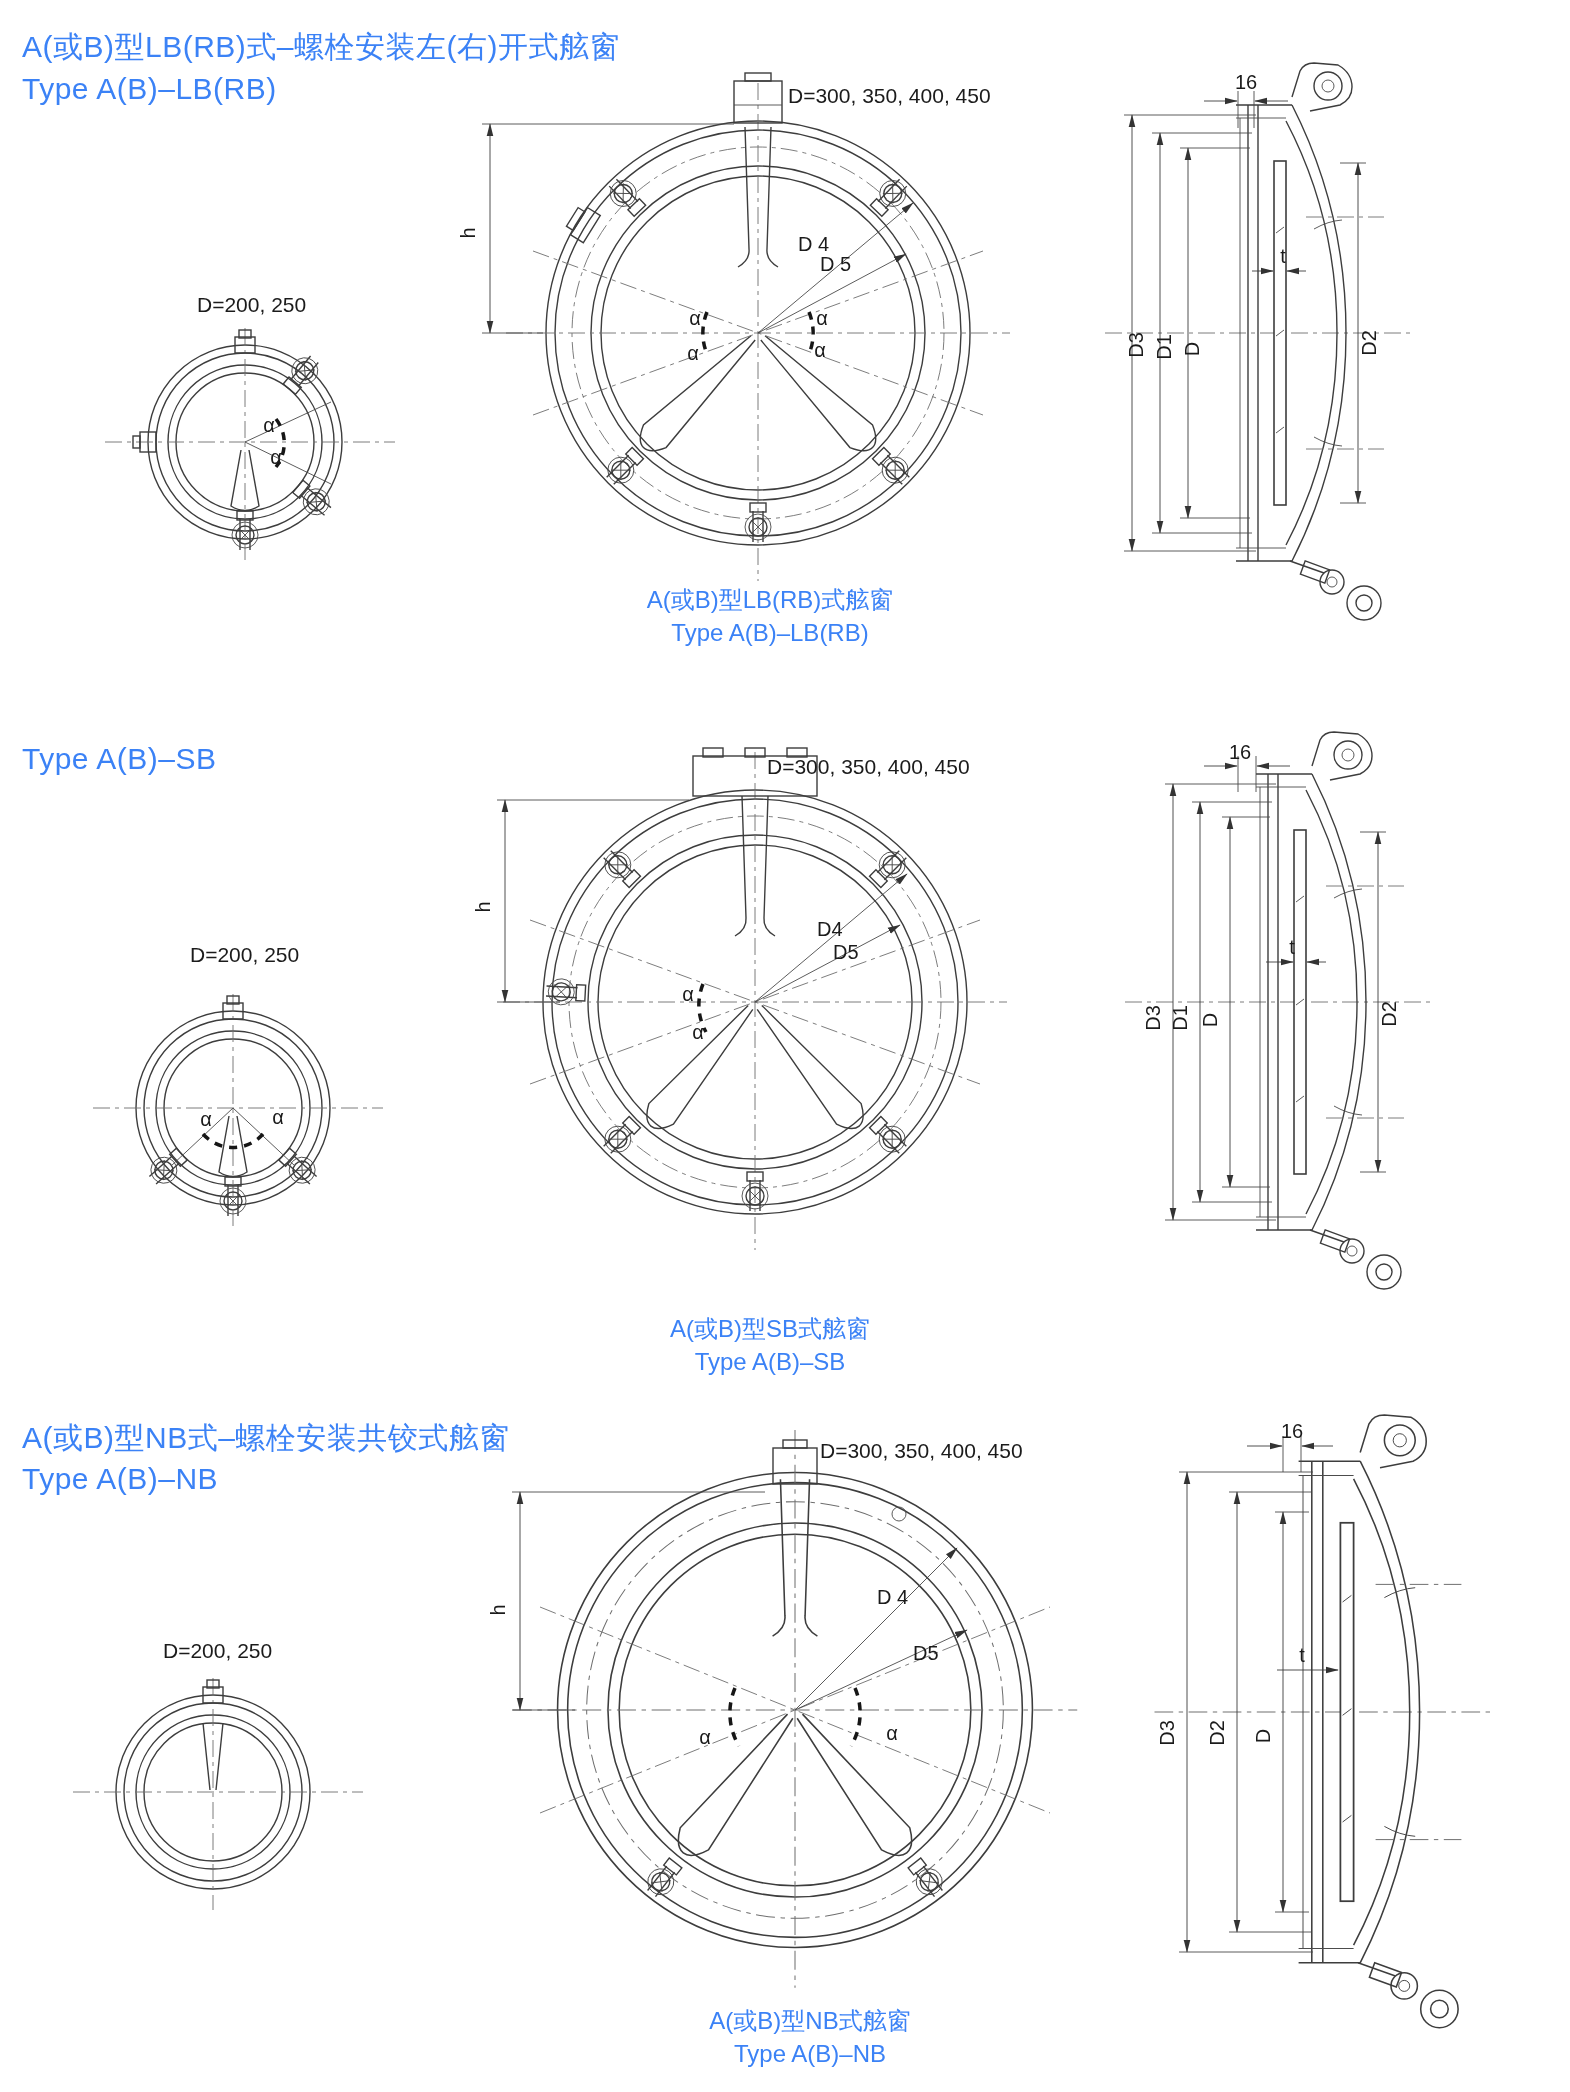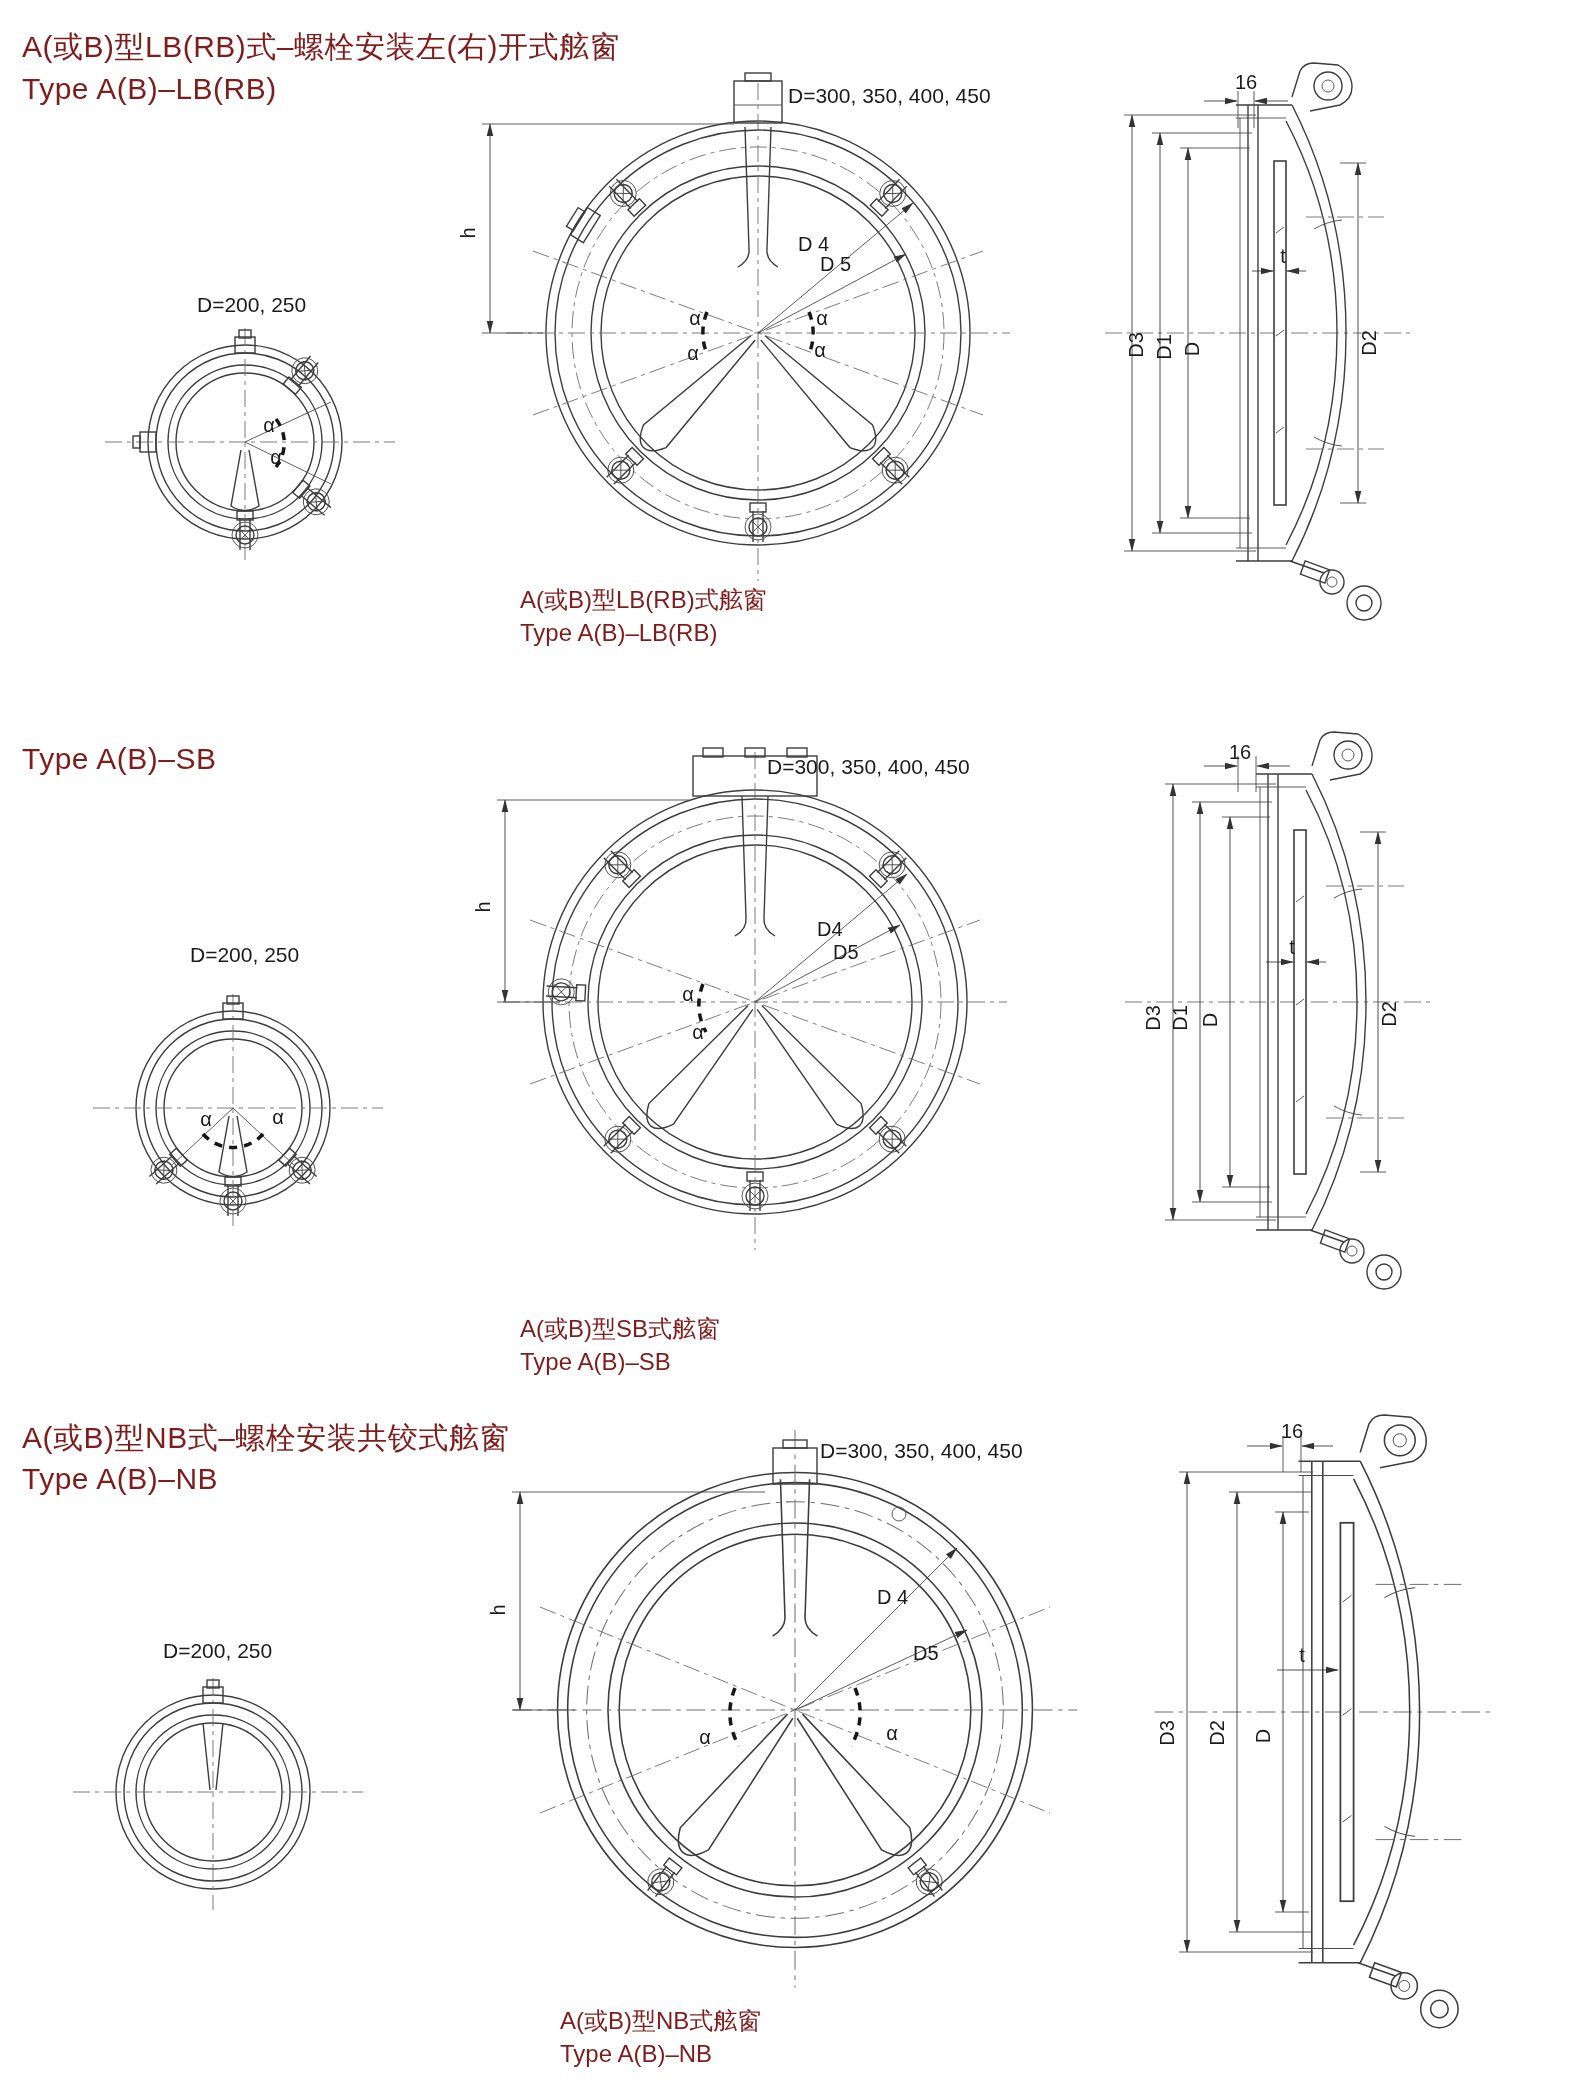--- a/index.html
+++ b/index.html
@@ -1,21 +1,21 @@
 <!DOCTYPE html>
 <html><head>
 <meta charset="utf-8">
 <style>
   * { margin:0; padding:0; box-sizing:border-box; }
   html,body { width:1570px; height:2092px; background:#ffffff; }
   .sheet { position:relative; width:1570px; height:2092px; background:#fff; overflow:hidden;
-           font-family:"Liberation Sans","DejaVu Sans",sans-serif; color:#7f1d1d; }
+           font-family:"Liberation Sans","DejaVu Sans",sans-serif; color:#3b82f6; }
   .strip { position:absolute; left:0; }
   .title-zh, .title-en { position:absolute; left:22px; font-size:30px; letter-spacing:.5px; white-space:nowrap; }
-  .caption { position:absolute; width:500px; text-align:left; font-size:24px; line-height:33px; }
+  .caption { position:absolute; width:500px; text-align:center; font-size:24px; line-height:33px; }
   svg text { fill:#1b1b1b; font-family:"Liberation Sans","DejaVu Sans",sans-serif; font-size:20px; }
   svg text.big { font-size:21px; }
   .ln  { fill:none; stroke:#3d3d3d; stroke-width:1.4; }
   .tn  { fill:none; stroke:#4a4a4a; stroke-width:0.9; }
   .cl  { fill:none; stroke:#6e6e6e; stroke-width:0.9; stroke-dasharray:17 5 4 5; }
   .dim { fill:none; stroke:#3d3d3d; stroke-width:0.9; }
   .arc { fill:none; stroke:#161616; stroke-width:3.5; stroke-dasharray:8 7; }
   .glass { fill:#ffffff; stroke:#3d3d3d; stroke-width:1.6; }
 </style>
 </head>

